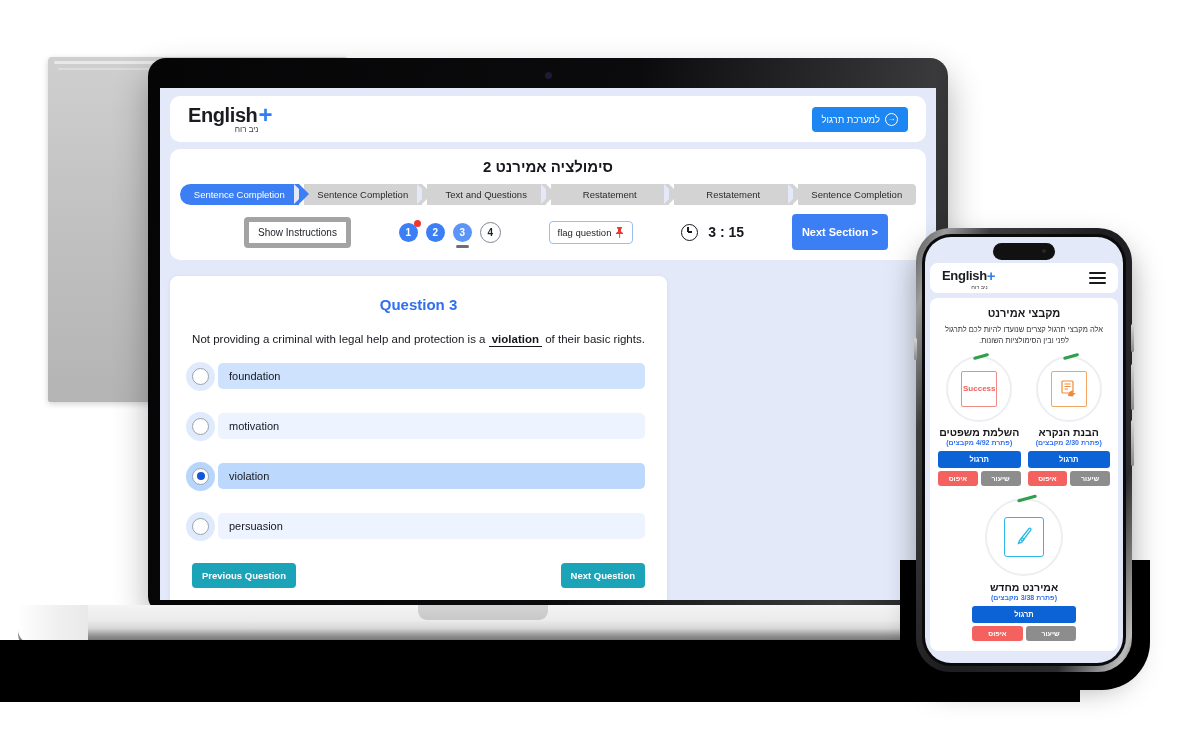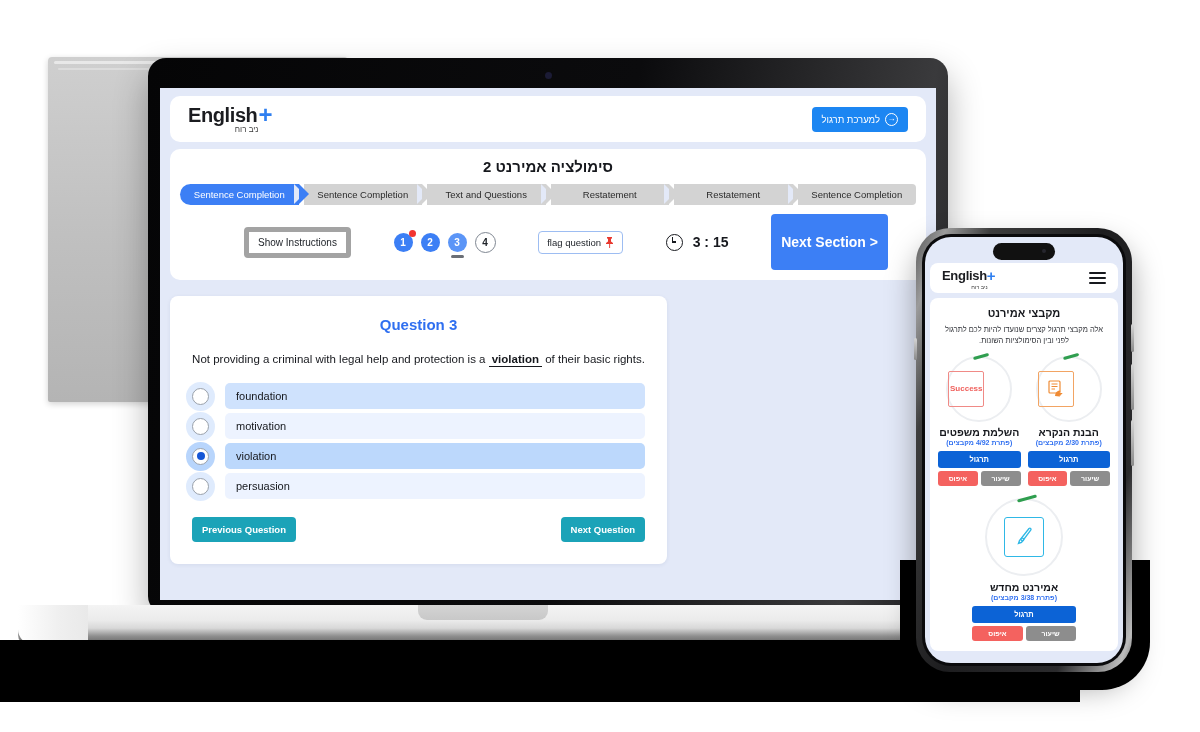--- a/index.html
+++ b/index.html
@@ -139,34 +139,34 @@
     background:#fff;border:1px solid #9dbdf2;border-radius:4px;font-size:9.5px;
     color:#22262c;padding:5px 8px;display:flex;align-items:center;gap:4px;cursor:pointer;
   }
   .timer{display:flex;align-items:center;gap:10px;font-size:14px;font-weight:700;color:#17191e;}
   .clock{
     width:15px;height:15px;border:1.8px solid #17191e;border-radius:50%;position:relative;
   }
   .clock::before{content:"";position:absolute;left:5px;top:2.5px;width:1.5px;height:4.5px;background:#17191e;}
   .clock::after{content:"";position:absolute;left:5.5px;top:6.5px;width:4px;height:1.5px;background:#17191e;}
   .btn-next-section{
-    background:#3c7ff5;color:#fff;border:none;border-radius:4px;font-size:14px;
-    font-weight:700;padding:20px 10px;cursor:pointer;
+    background:#3c7ff5;color:#fff;border:none;border-radius:4px;font-size:11px;
+    font-weight:700;padding:12px 10px;cursor:pointer;
   }
 
   .qwrap{padding-top:16px;display:flex;justify-content:flex-start;}
   .qcard{
     width:497px;background:#fff;border-radius:8px;padding:20px 22px 22px;
     box-shadow:0 1px 4px rgba(20,40,90,.07);box-sizing:border-box;
   }
   .qtitle{text-align:center;font-size:15px;font-weight:700;color:#2f6ff0;margin-bottom:20px;}
   .qtext{font-size:11.5px;color:#16181d;text-align:center;margin-bottom:18px;}
   .qtext b{font-weight:700;border-bottom:1.4px solid #16181d;padding:0 3px 1px;}
   .opt{
-    display:flex;align-items:center;gap:16px;margin-bottom:4px;cursor:pointer;
+    display:flex;align-items:center;gap:9px;margin-bottom:24px;cursor:pointer;
   }
   .radio{
     width:15px;height:15px;border-radius:50%;border:1px solid #9aa1ab;background:#fff;
     flex:0 0 auto;display:flex;align-items:center;justify-content:center;
     box-shadow:0 0 0 6px rgba(196,219,252,.55);
   }
   .opt.sel .radio{box-shadow:0 0 0 6px rgba(172,206,252,.85);}
   .opt.sel .radio::after{content:"";width:8px;height:8px;border-radius:50%;background:#1657d6;}
   .opt-label{
     flex:1;background:#edf3ff;border-radius:5px;font-size:11px;color:#16181d;
@@ -220,21 +220,21 @@
   .ph-logo-sub{font-size:5.5px;color:#3a3a3a;text-align:right;margin-right:8px;}
   .burger{display:flex;flex-direction:column;gap:3px;cursor:pointer;}
   .burger span{width:17px;height:2.2px;background:#17191e;border-radius:1px;}
   .ph-body{background:#fff;border-radius:8px;padding:9px 8px 10px;}
   .ph-title{text-align:center;font-size:11px;font-weight:700;color:#16181d;direction:rtl;margin-bottom:5px;}
   .ph-desc{text-align:center;font-size:7.5px;color:#32343a;direction:rtl;line-height:1.5;margin-bottom:9px;}
   .ph-grid{display:flex;gap:7px;}
   .ph-card{flex:1;text-align:center;}
   .ring{
     width:62px;height:62px;margin:0 auto 4px;border-radius:50%;
-    border:2.2px solid #eceef1;display:flex;align-items:center;position:relative;
+    border:2.2px solid #eceef1;display:flex;align-items:center;justify-content:center;position:relative;
   }
   .ring::before{
     content:"";position:absolute;left:50%;top:-2.2px;width:16px;height:2.6px;margin-left:-6px;
     background:#2f9e4f;border-radius:2px;transform:rotate(-16deg);
   }
   .icon-box{
     width:34px;height:34px;border:1.4px solid #f08a86;border-radius:2px;
     display:flex;align-items:center;justify-content:center;
     font-size:8px;font-weight:700;color:#f0605c;
   }

